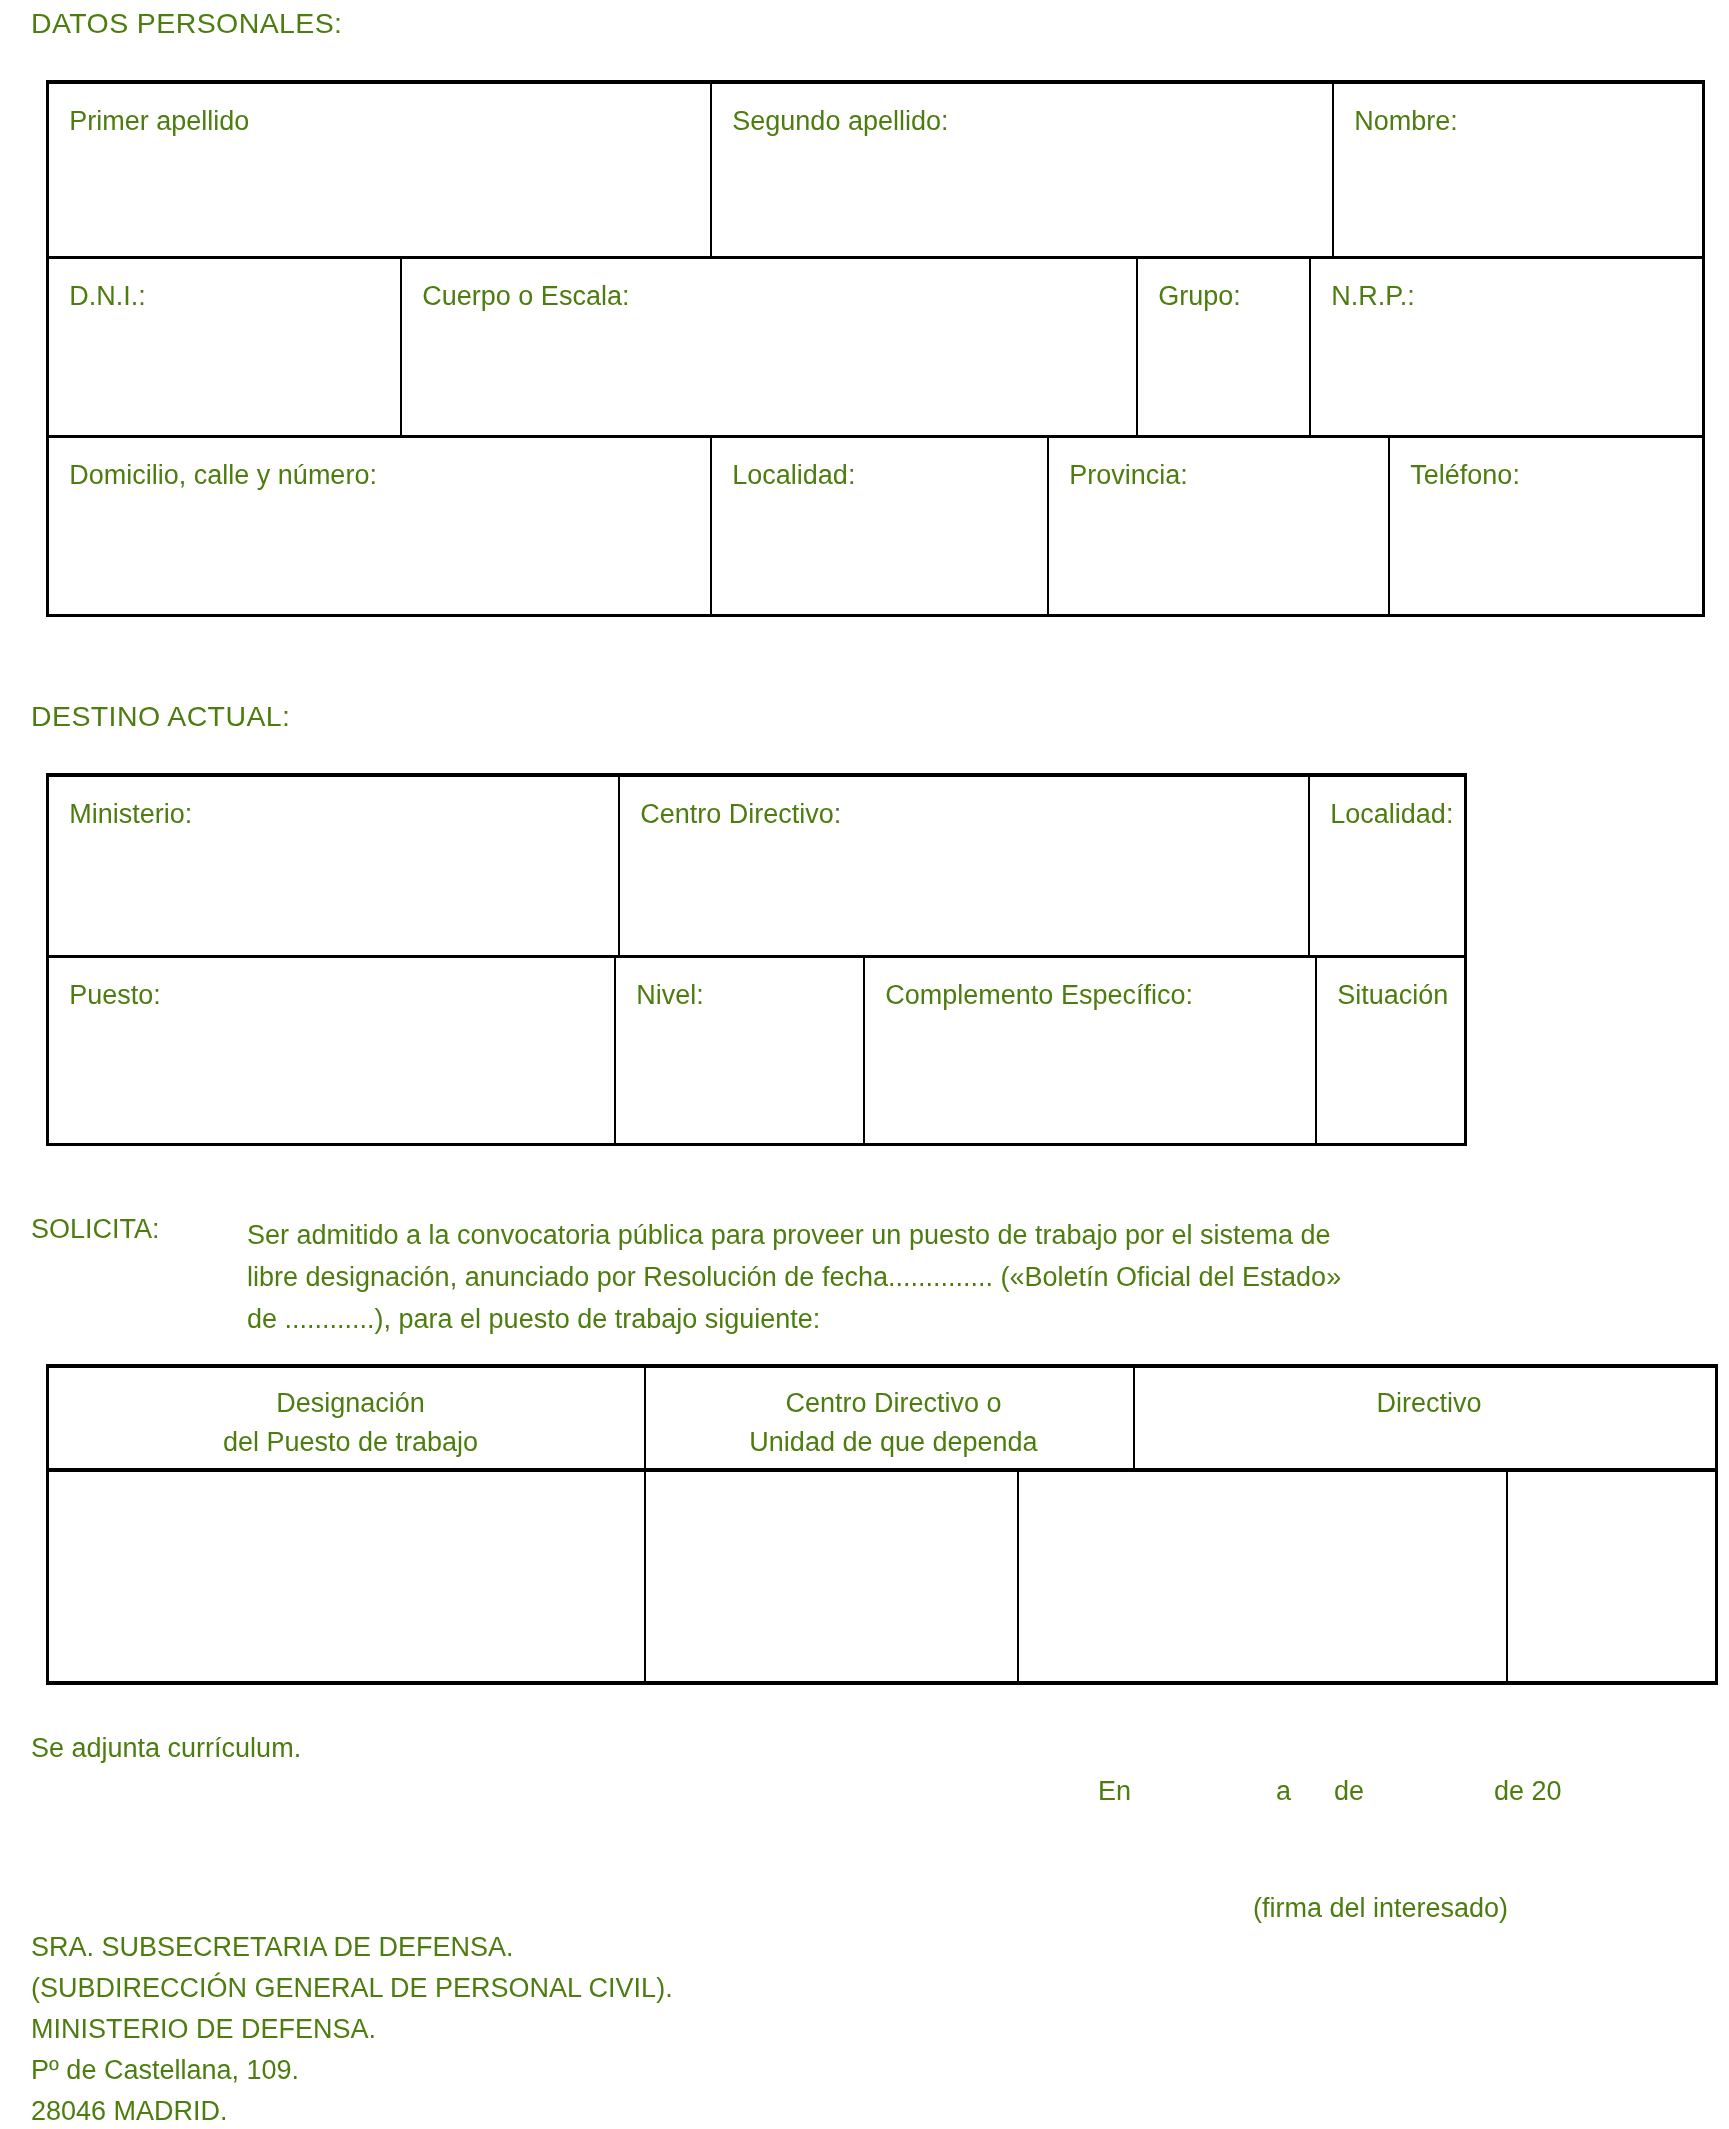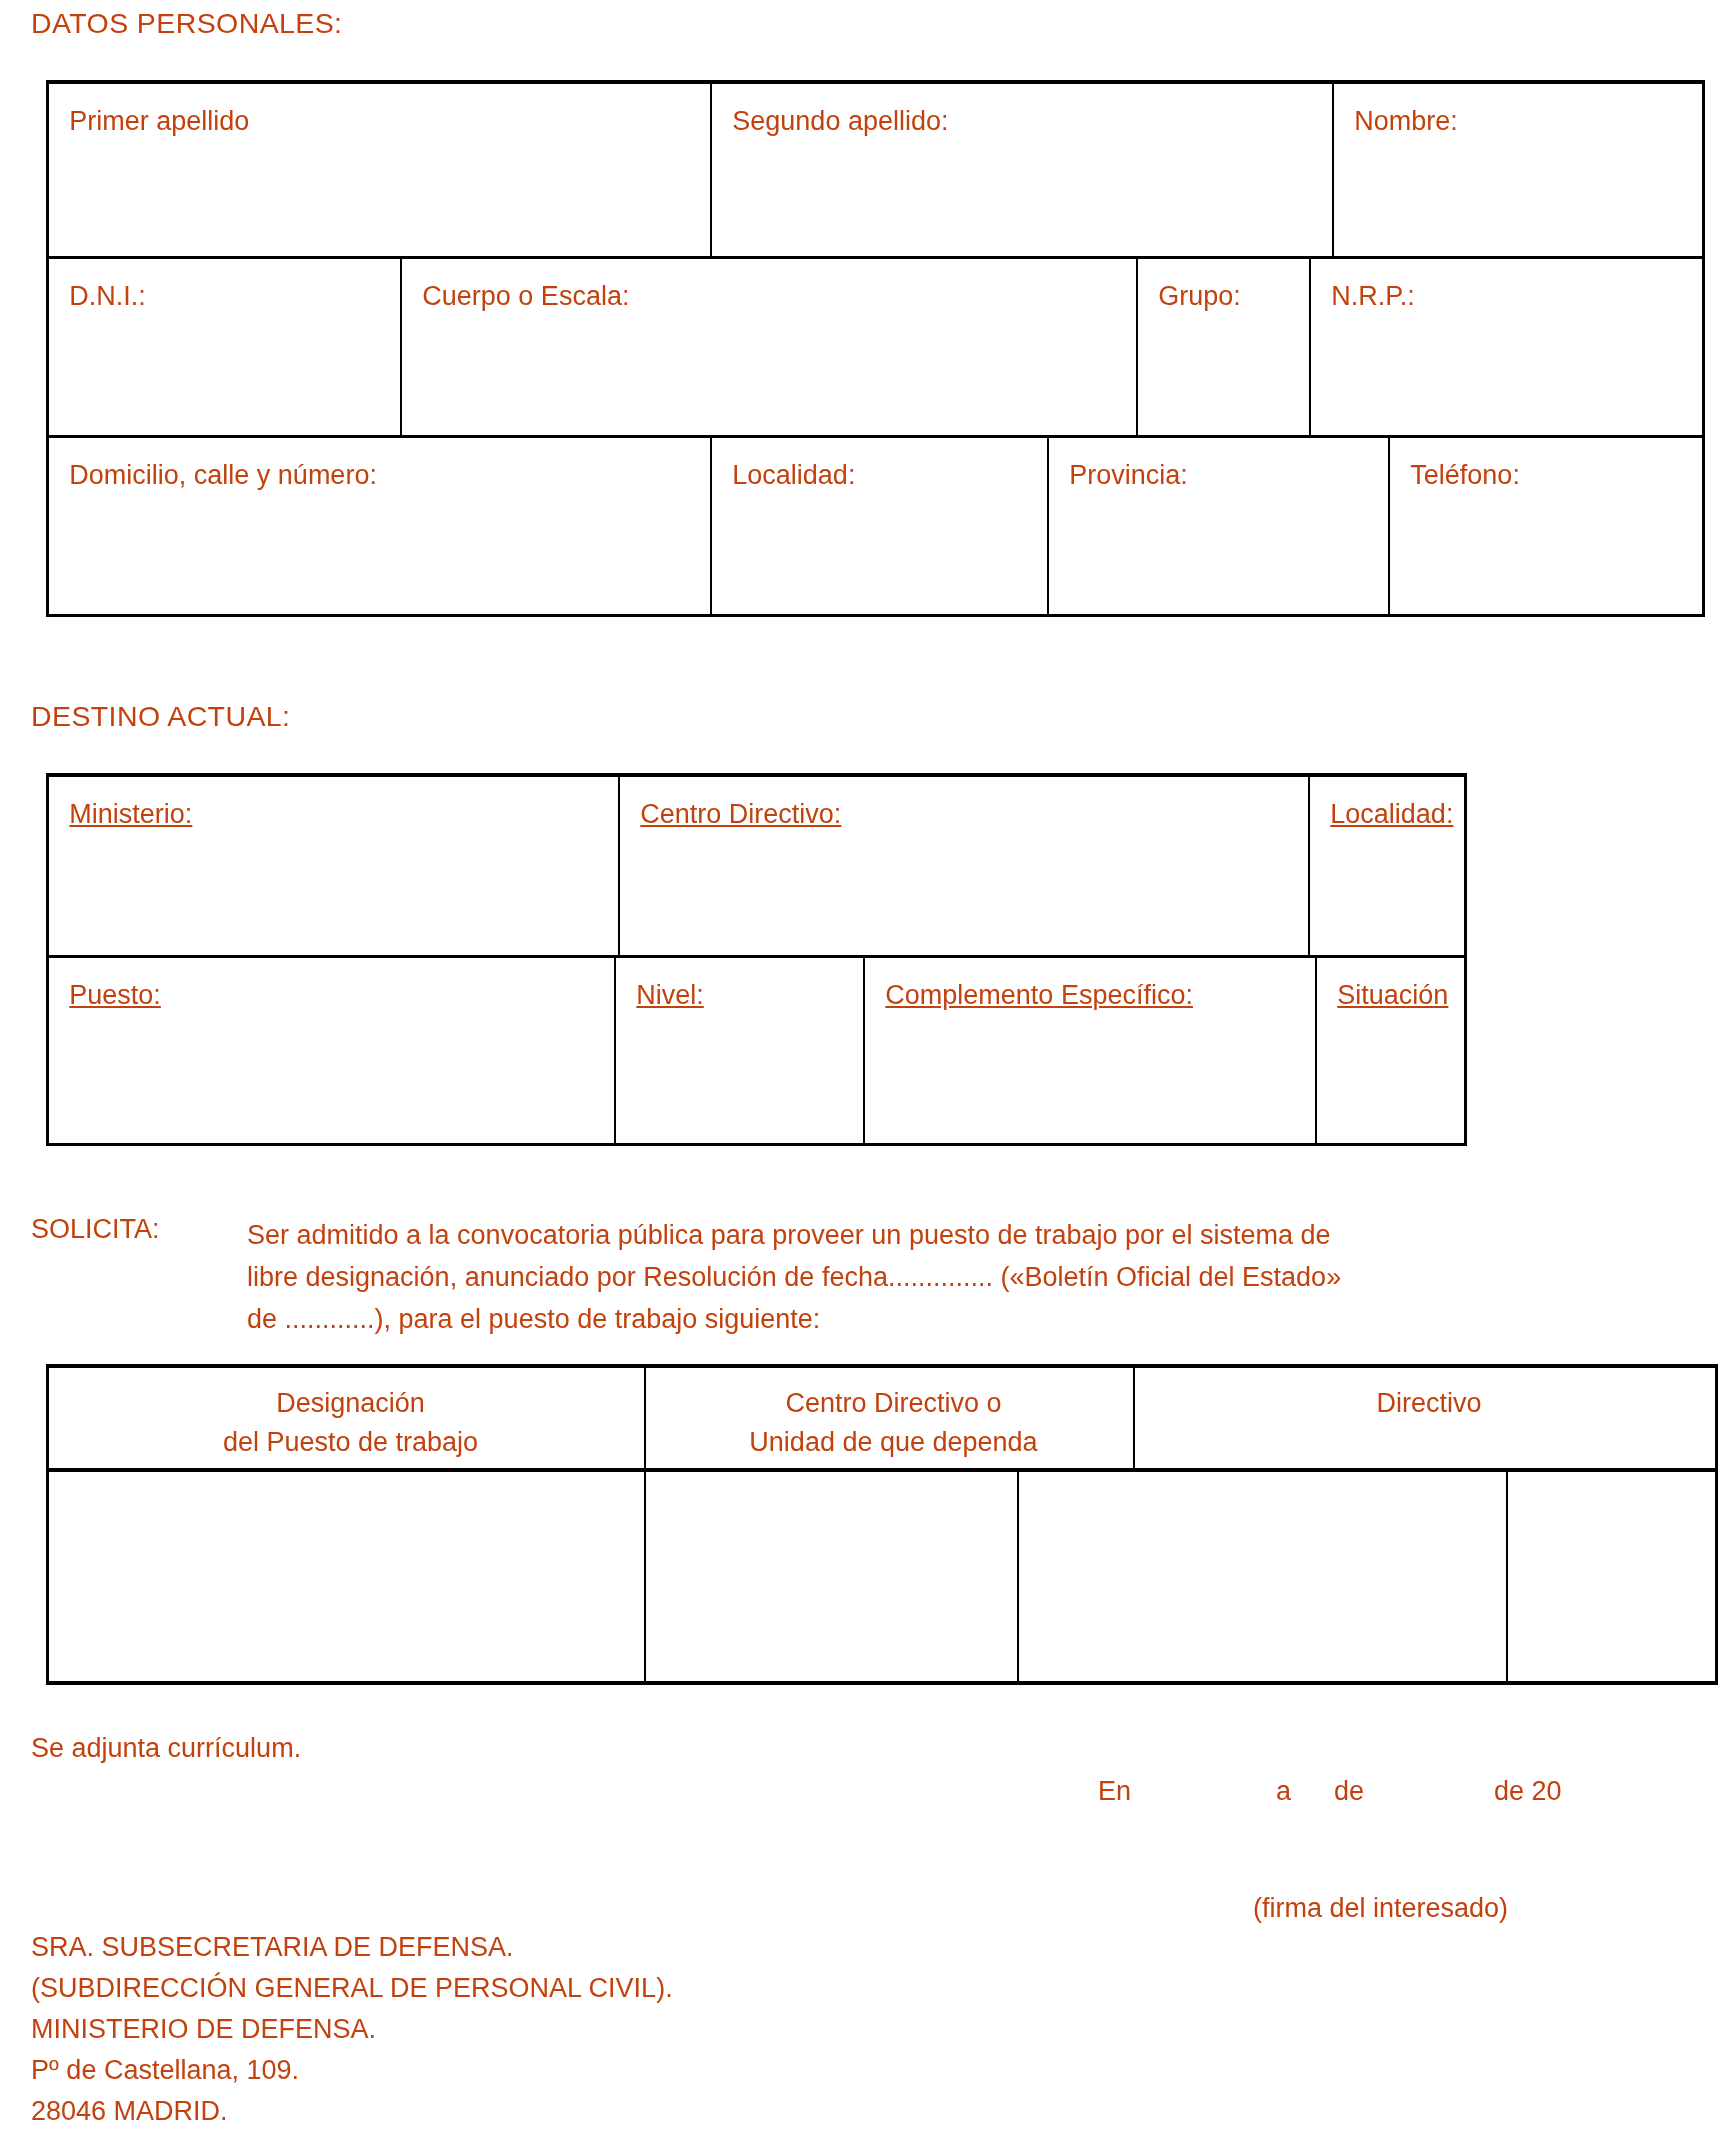--- a/index.html
+++ b/index.html
@@ -2,21 +2,21 @@
 <html style="font-size:13px"><head>
 <meta charset="utf-8">
 <style>
   * { box-sizing: border-box; margin: 0; padding: 0; }
   html, body { background: #ffffff; }
   #page {
     position: relative;
     width: 1730px;
     height: 2129px;
     background: #ffffff;
-    color: #c2410c;
+    color: #4d7c0f;
     font-family: "Liberation Sans", "DejaVu Sans", sans-serif;
     overflow: hidden;
   }
   .section-title {
     position: absolute;
     font-size: 28.5px;
     letter-spacing: 0.4px;
     white-space: nowrap;
   }
   .ftable {
@@ -102,21 +102,21 @@
         <span>Provincia:</span>
       </div>
       <div class="fcell grow">
         <span>Teléfono:</span>
       </div>
     </div>
   </div>
 
   <div class="section-title" style="left:31px; top:700px;">DESTINO ACTUAL:</div>
 
-  <div class="ftable" style="left:46px; top:773px; width:1421px; height:373px;text-decoration:underline;">
+  <div class="ftable" style="left:46px; top:773px; width:1421px; height:373px;">
     <div class="frow" style="height:178px;">
       <div class="fcell" style="width:569px;">
         <span>Ministerio:</span>
       </div>
       <div class="fcell" style="width:690px;">
         <span>Centro Directivo:</span>
       </div>
       <div class="fcell grow">
         <span>Localidad:</span>
       </div>

